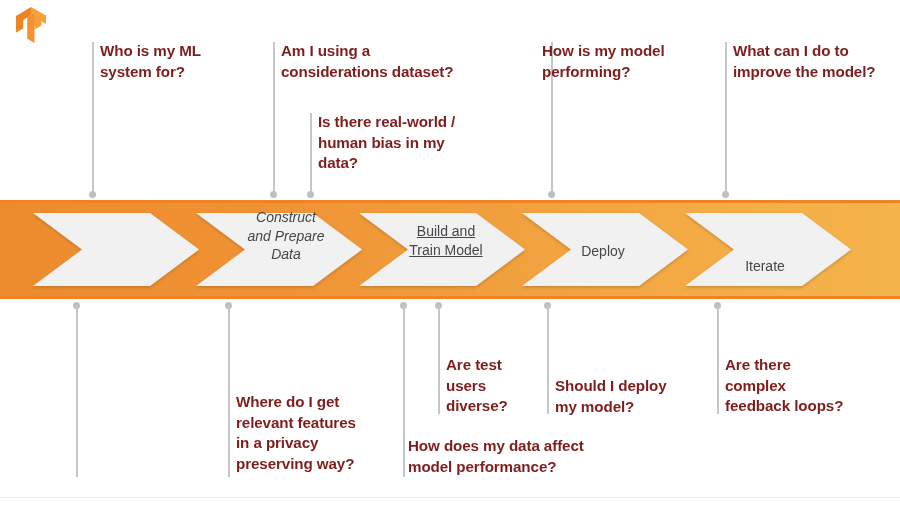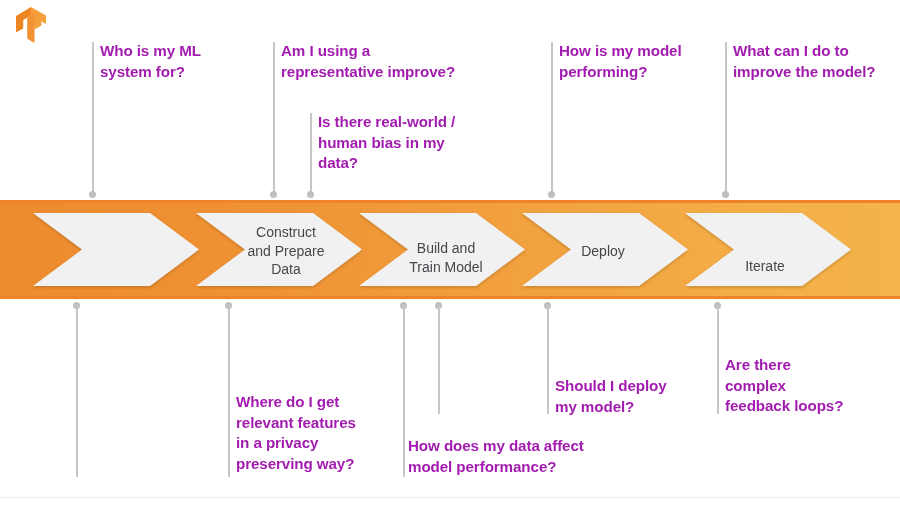--- a/index.html
+++ b/index.html
@@ -39,21 +39,21 @@
   .dot {
     position: absolute;
     width: 7px;
     height: 7px;
     border-radius: 50%;
     background: #bfbfbf;
   }
   
   .qlabel {
     position: absolute;
-    color: #a21caf;
+    color: #7f1d1d;
     font-size: 15.2px;
     font-weight: bold;
     line-height: 20.5px;
     letter-spacing: -0.1px;
     white-space: pre-line;
   }
   
   #band {
     position: absolute;
     left: 0;
@@ -125,25 +125,25 @@
 
   <div class="connector" style="left:551px; top:42px; height:154px;"></div>
   <div class="dot" style="left:548px; top:191px;"></div>
 
   <div class="connector" style="left:725px; top:42px; height:154px;"></div>
   <div class="dot" style="left:722px; top:191px;"></div>
 
   <div class="qlabel" style="left:100px; top:41px; width:175px;">Who is my ML
 system for?</div>
   <div class="qlabel" style="left:281px; top:41px; width:215px;">Am I using a
-representative improve?</div>
+considerations dataset?</div>
   <div class="qlabel" style="left:318px; top:112px; width:190px;">Is there real-world /
 human bias in my
 data?</div>
-  <div class="qlabel" style="left:559px; top:41px; width:165px;">How is my model
+  <div class="qlabel" style="left:542px; top:41px; width:165px;">How is my model
 performing?</div>
   <div class="qlabel" style="left:733px; top:41px; width:170px;">What can I do to
 improve the model?</div>
 
   <div id="band"></div>
   <div id="band-top-line"></div>
   <div id="band-bottom-line"></div>
 
   <svg id="chevrons" viewBox="0 0 900 99" preserveAspectRatio="none">
     <defs>
@@ -153,24 +153,24 @@
     </defs>
     <g filter="url(#chevShadow)" fill="#f1f1f1">
       <path d="M33,13 L150,13 L199,49.5 L150,86 L33,86 L82,49.5 Z"></path>
       <path d="M196,13 L313,13 L362,49.5 L313,86 L196,86 L245,49.5 Z"></path>
       <path d="M359,13 L476,13 L525,49.5 L476,86 L359,86 L408,49.5 Z"></path>
       <path d="M522,13 L639,13 L688,49.5 L639,86 L522,86 L571,49.5 Z"></path>
       <path d="M685,13 L802,13 L851,49.5 L802,86 L685,86 L734,49.5 Z"></path>
     </g>
   </svg>
 
-  <div class="stage-label" style="left:228px; top:223px; width:116px;">Construct
+  <div class="stage-label" style="left:228px; top:208px; width:116px;font-style:italic;">Construct
 and Prepare
 Data</div>
-  <div class="stage-label" style="left:388px; top:239px; width:116px;">Build and
+  <div class="stage-label" style="left:388px; top:222px; width:116px;text-decoration:underline;">Build and
 Train Model</div>
   <div class="stage-label" style="left:548px; top:242px; width:110px;">Deploy</div>
   <div class="stage-label" style="left:710px; top:257px; width:110px;">Iterate</div>
 
   <div class="dot" style="left:73px; top:302px;"></div>
   <div class="connector" style="left:76px; top:305px; height:172px;"></div>
 
   <div class="dot" style="left:225px; top:302px;"></div>
   <div class="connector" style="left:228px; top:305px; height:172px;"></div>
 
@@ -183,20 +183,23 @@
   <div class="dot" style="left:544px; top:302px;"></div>
   <div class="connector" style="left:547px; top:305px; height:109px;"></div>
 
   <div class="dot" style="left:714px; top:302px;"></div>
   <div class="connector" style="left:717px; top:305px; height:109px;"></div>
 
   <div class="qlabel" style="left:236px; top:392px; width:165px;">Where do I get
 relevant features
 in a privacy
 preserving way?</div>
+  <div class="qlabel" style="left:446px; top:355px; width:100px;">Are test
+users
+diverse?</div>
   <div class="qlabel" style="left:408px; top:436px; width:230px;">How does my data affect
 model performance?</div>
   <div class="qlabel" style="left:555px; top:376px; width:160px;">Should I deploy
 my model?</div>
   <div class="qlabel" style="left:725px; top:355px; width:160px;">Are there
 complex
 feedback loops?</div>
 
   <div id="footer-line"></div>
 

